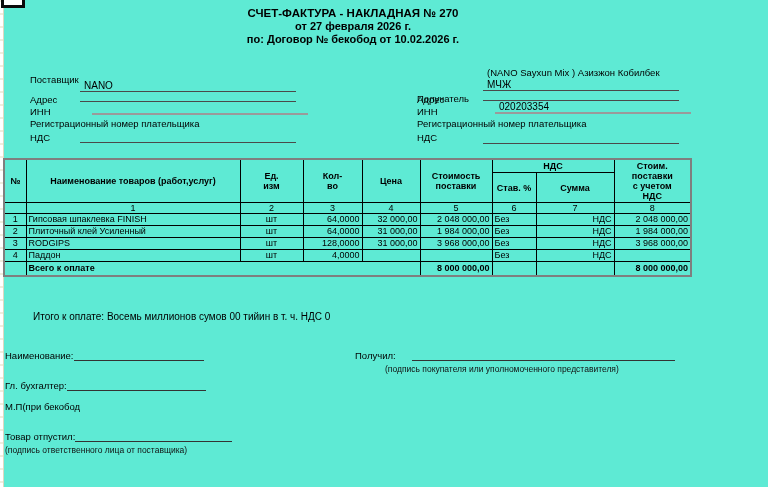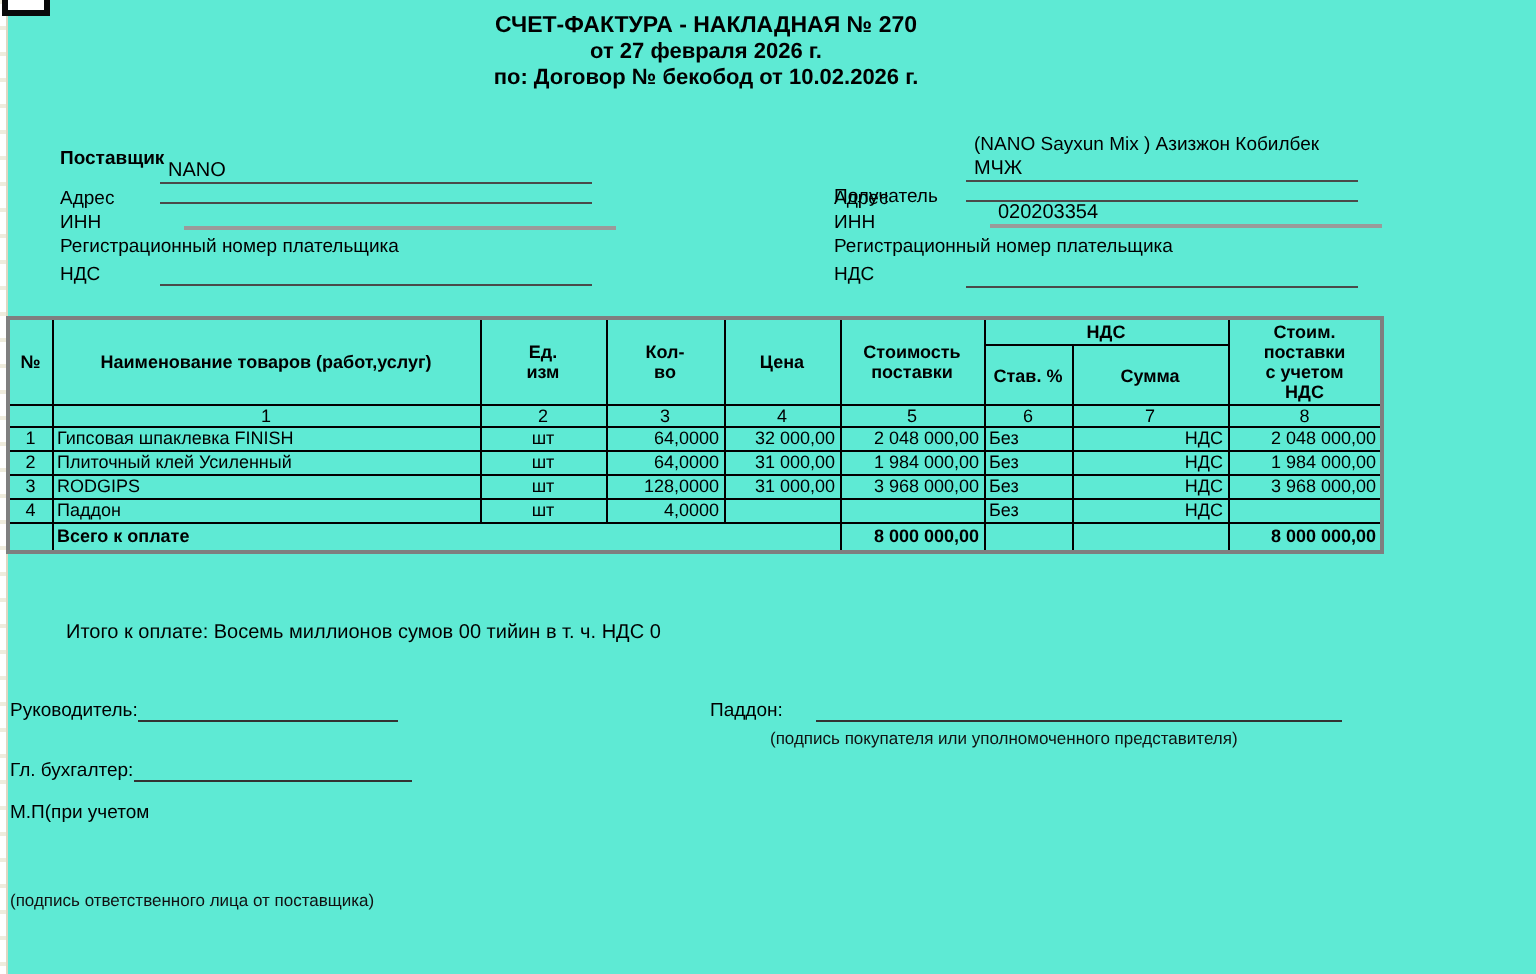--- a/index.html
+++ b/index.html
@@ -47,21 +47,21 @@
 
   <div id="page-edge" class="abs"></div>
   <div id="sel-box" class="abs"></div>
 
   <div id="title" class="abs">
     <div class="t1">СЧЕТ-ФАКТУРА - НАКЛАДНАЯ № 270</div>
     <div class="t2">от 27 февраля 2026 г.</div>
     <div class="t3">по: Договор № бекобод от 10.02.2026 г.</div>
   </div>
 
-  <div class="abs lbl" style="left:30px;top:75px;font-weight:bold;">Поставщик</div>
+  <div class="abs lbl" style="left:30px;top:75px;">Поставщик</div>
   <div class="abs fline" style="left:80px;top:81px;width:216px;height:11px;">
     <span>NANO</span>
   </div>
   <div class="abs lbl" style="left:30px;top:95px;">Адрес</div>
   <div class="abs fline" style="left:80px;top:92px;width:216px;height:10px;">
     <span></span>
   </div>
   <div class="abs lbl" style="left:30px;top:107px;">ИНН</div>
   <div class="abs fline gray" style="left:80px;top:104px;width:216px;height:11px;">
     <span></span>
@@ -186,29 +186,32 @@
         <td class="al"></td>
         <td class="ar"></td>
         <td class="ar">8 000 000,00</td>
       </tr>
     </tbody>
   </table>
 
   <div id="summary" class="abs">Итого к оплате: Восемь миллионов сумов 00 тийин  в т. ч. НДС 0</div>
 
   <div class="abs sig" style="left:5px;top:350px;">
-    <span>Руководитель:</span><span class="sigline" style="width:130px;"></span>
+    <span>Наименование:</span><span class="sigline" style="width:130px;"></span>
   </div>
   <div class="abs sig" style="left:355px;top:350px;">
-    <span>Паддон:</span>
+    <span>Получил:</span>
     <span class="sigline" style="width:263px;margin-left:14px;"></span>
   </div>
   <div class="abs signote" style="left:385px;top:364px;">(подпись покупателя или уполномоченного представителя)</div>
 
   <div class="abs sig" style="left:5px;top:380px;">
     <span>Гл. бухгалтер:</span><span class="sigline" style="width:139px;"></span>
   </div>
 
-  <div class="abs sig" style="left:5px;top:401px;">М.П(при учетом</div>
-
+  <div class="abs sig" style="left:5px;top:401px;">М.П(при бекобод</div>
+
+  <div class="abs sig" style="left:5px;top:431px;">
+    <span>Товар  отпустил:</span><span class="sigline" style="width:157px;"></span>
+  </div>
   <div class="abs signote" style="left:5px;top:445px;">(подпись ответственного лица от поставщика)</div>
 
 </div>
 
 </body></html>

